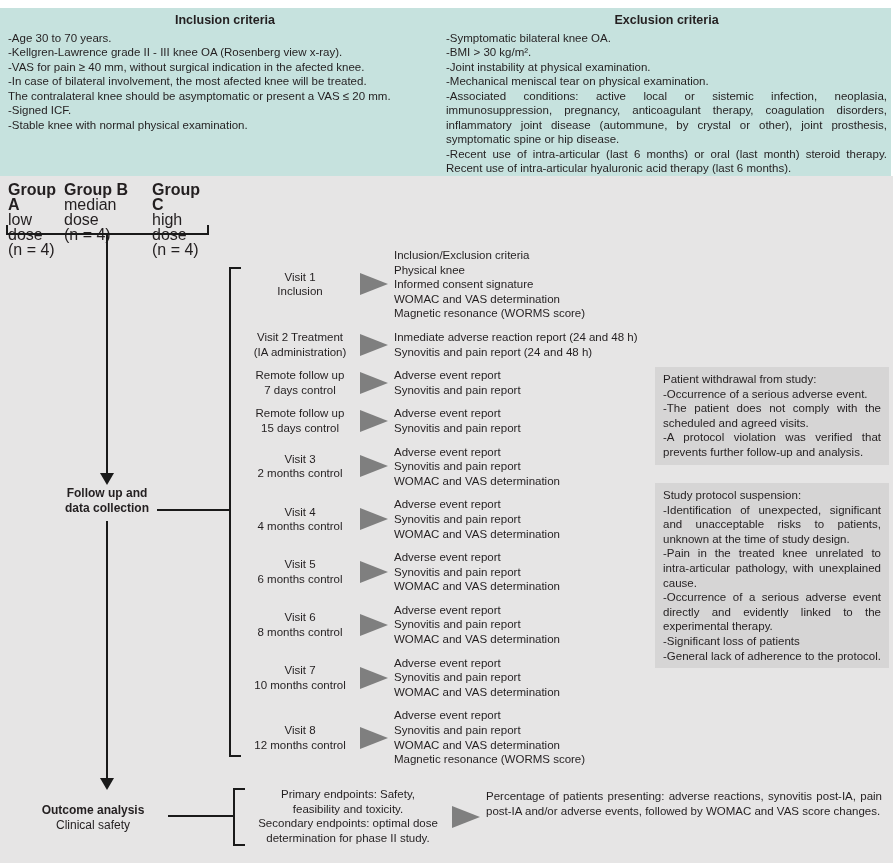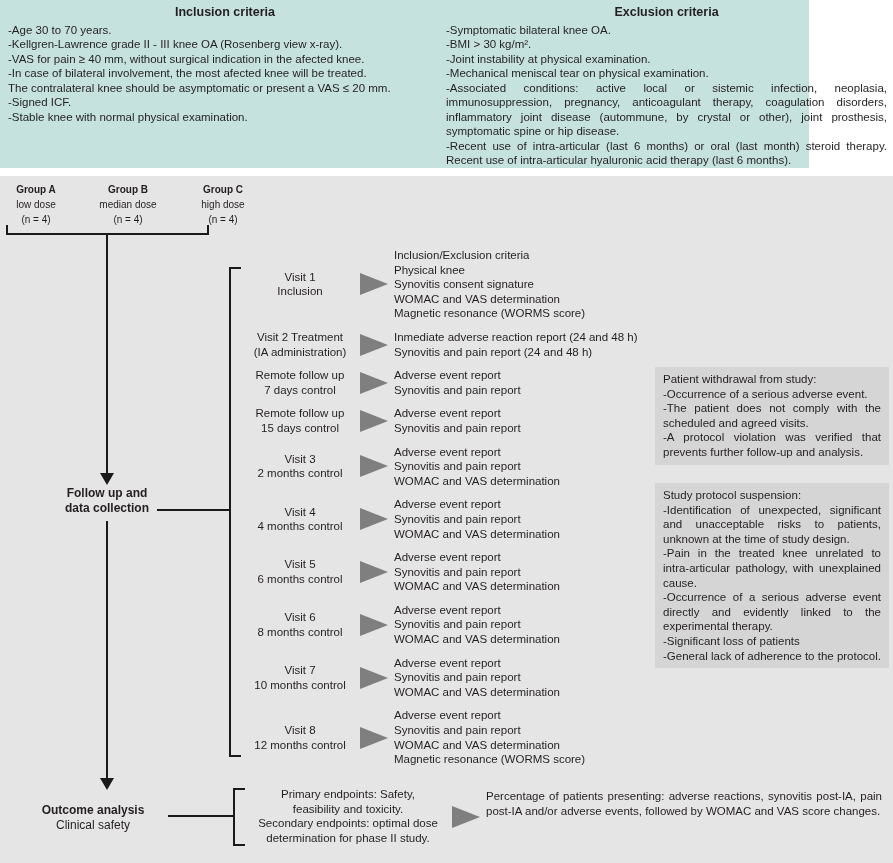--- a/index.html
+++ b/index.html
@@ -1,35 +1,35 @@
 <!DOCTYPE html>
 <html><head>
 <meta charset="utf-8">
 <style>
   html,body{margin:0;padding:0;background:#ffffff;}
   .page{position:relative;width:893px;height:863px;background:#ffffff;overflow:hidden;
         font-family:"Liberation Sans", sans-serif;color:#231f20;}
   
-  .teal{position:absolute;left:0;top:0;width:809px;height:168px;background:#c6e2de;}
+  .teal{position:absolute;left:0;top:8px;width:891px;height:168px;background:#c6e2de;}
   .crit-col{position:absolute;top:5px;font-size:11.5px;line-height:14.5px;}
   .crit-incl{left:8px;width:434px;}
   .crit-excl{left:446px;width:441px;}
   .crit-h{font-size:12.5px;font-weight:bold;text-align:center;margin-bottom:3px;}
   .just{text-align:justify;}
   
   .grayarea{position:absolute;left:0;top:176px;width:893px;height:687px;background:#e6e5e5;}
   .line{position:absolute;background:#1a1a1a;}
   .bracket{position:absolute;border-left:2px solid #1a1a1a;border-top:2px solid #1a1a1a;
            border-bottom:2px solid #1a1a1a;width:12px;box-sizing:border-box;}
   .arrow-down{position:absolute;width:0;height:0;border-left:7px solid transparent;
               border-right:7px solid transparent;border-top:12px solid #1a1a1a;}
   .tri-r{width:0;height:0;border-top:11px solid transparent;border-bottom:11px solid transparent;
          border-left:28px solid #7f7f7f;}
   
-  .groups{position:absolute;left:8px;top:182px;display:flex;font-size:10px;line-height:15px;text-align:center;gap:20px;}
+  .groups{position:absolute;left:8px;top:182px;display:flex;font-size:16px;line-height:15px;text-align:left;}
   .gcol div:first-child{font-weight:bold;}
   .gcol:nth-child(1){width:56px;}
   .gcol:nth-child(2){width:88px;}
   .gcol:nth-child(3){width:62px;}
   
   .flow-label{position:absolute;text-align:center;font-size:12px;line-height:15px;}
   .bold{font-weight:bold;}
   
   .visits{position:absolute;left:240px;top:248px;width:440px;display:flex;flex-direction:column;gap:9px;
           font-size:11.5px;line-height:14.6px;}
@@ -124,21 +124,21 @@
         <div class="visit-label">
           <div class="">Visit 1</div>
           <div class="">Inclusion</div>
         </div>
         <div class="arrow-cell">
           <div class="tri-r"></div>
         </div>
         <div class="visit-desc">
           <div class="">Inclusion/Exclusion criteria</div>
           <div class="">Physical knee</div>
-          <div class="">Synovitis consent signature</div>
+          <div class="">Informed consent signature</div>
           <div class="">WOMAC and VAS determination</div>
           <div class="">Magnetic resonance (WORMS score)</div>
         </div>
       </div>
       <div class="visit-row">
         <div class="visit-label">
           <div class="">Visit 2 Treatment</div>
           <div class="">(IA administration)</div>
         </div>
         <div class="arrow-cell">

